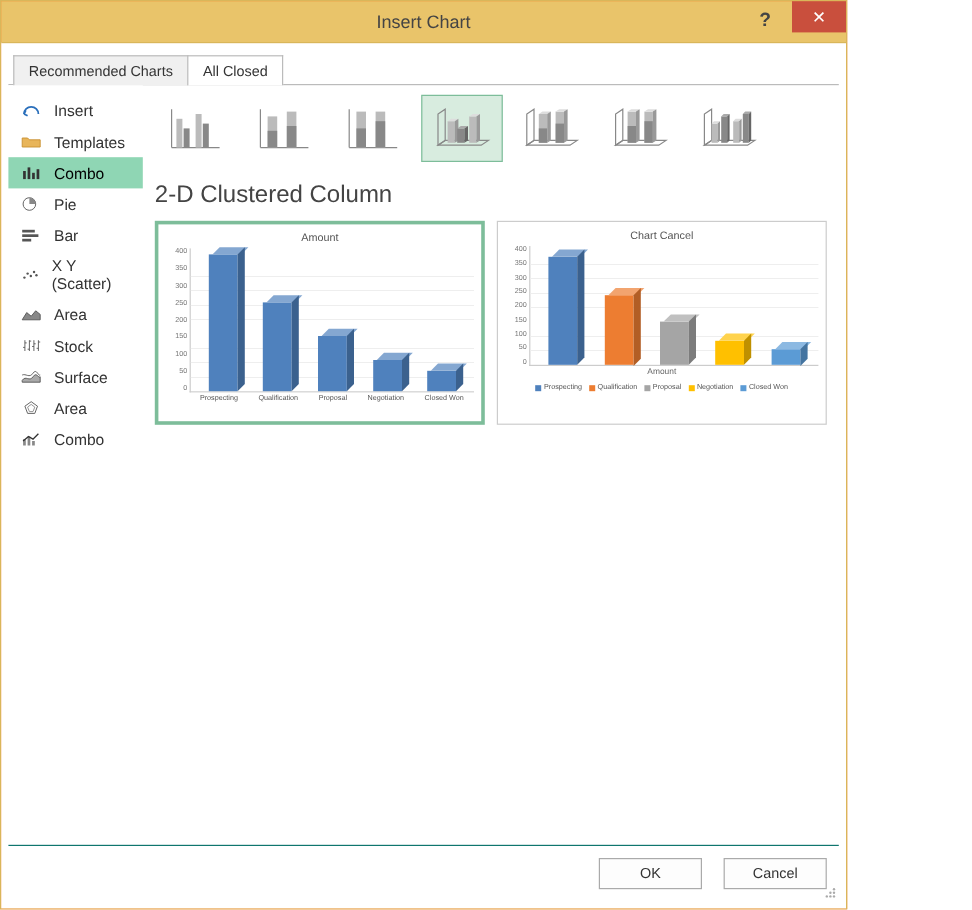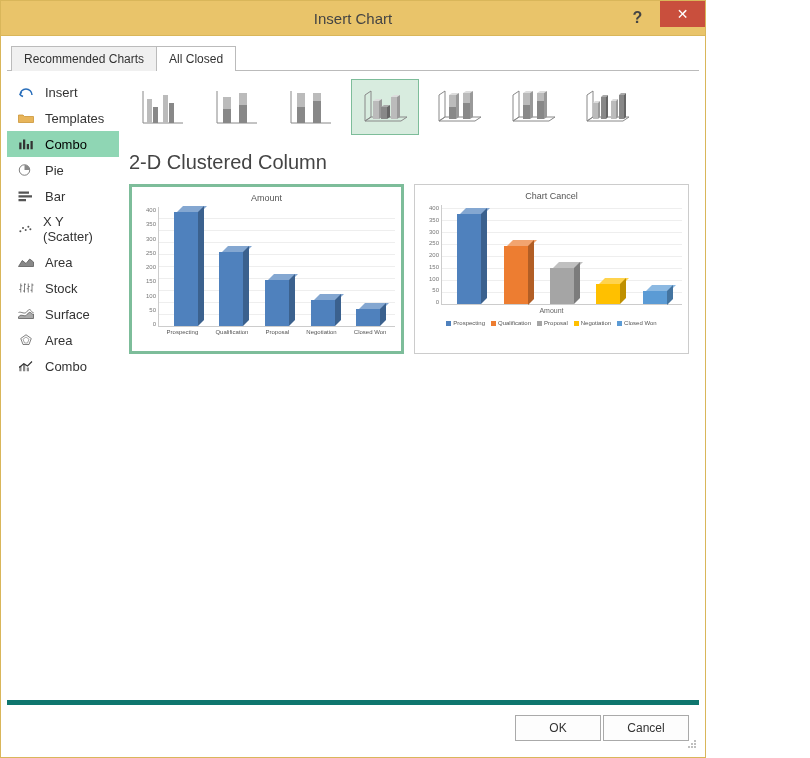--- a/index.html
+++ b/index.html
@@ -244,25 +244,25 @@
     justify-content: center;
     flex-wrap: wrap;
     gap: 6px;
     font-size: 6px;
     color: #555;
     margin-top: 6px;
   }
   .legend span { display: inline-flex; align-items: center; gap: 2px; }
   .swatch { width: 5px; height: 5px; display: inline-block; }
   .footer {
-    border-top: 5px solid #0f766e;
+    border-top: 1px solid #0f766e;
     padding: 10px;
     display: flex;
     justify-content: flex-end;
-    gap: 2px;
+    gap: 18px;
   }
   .btn {
     min-width: 86px;
     padding: 5px 12px;
     border: 1px solid #aaa;
     background: #fdfdfd;
     font-size: 12px;
     text-align: center;
   }
   .resize-grip {

